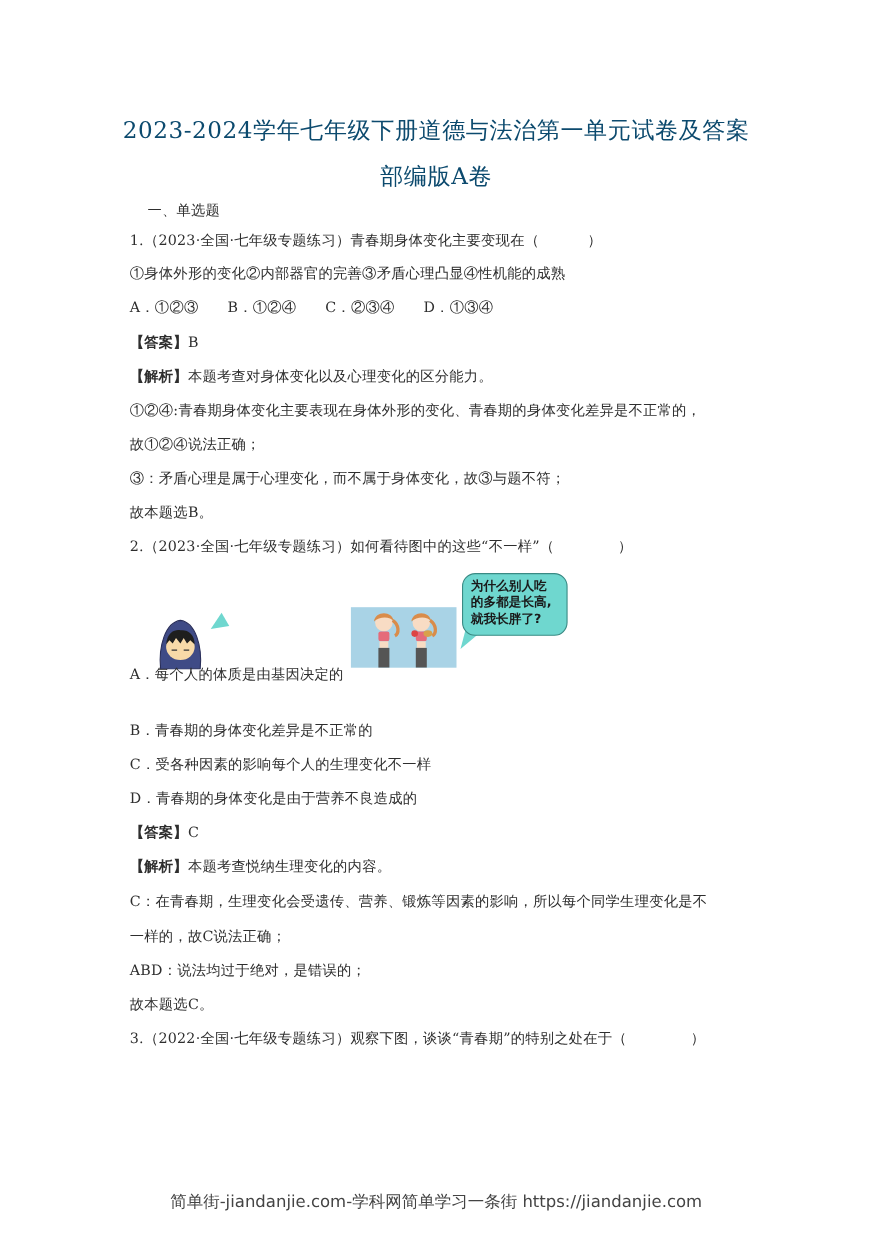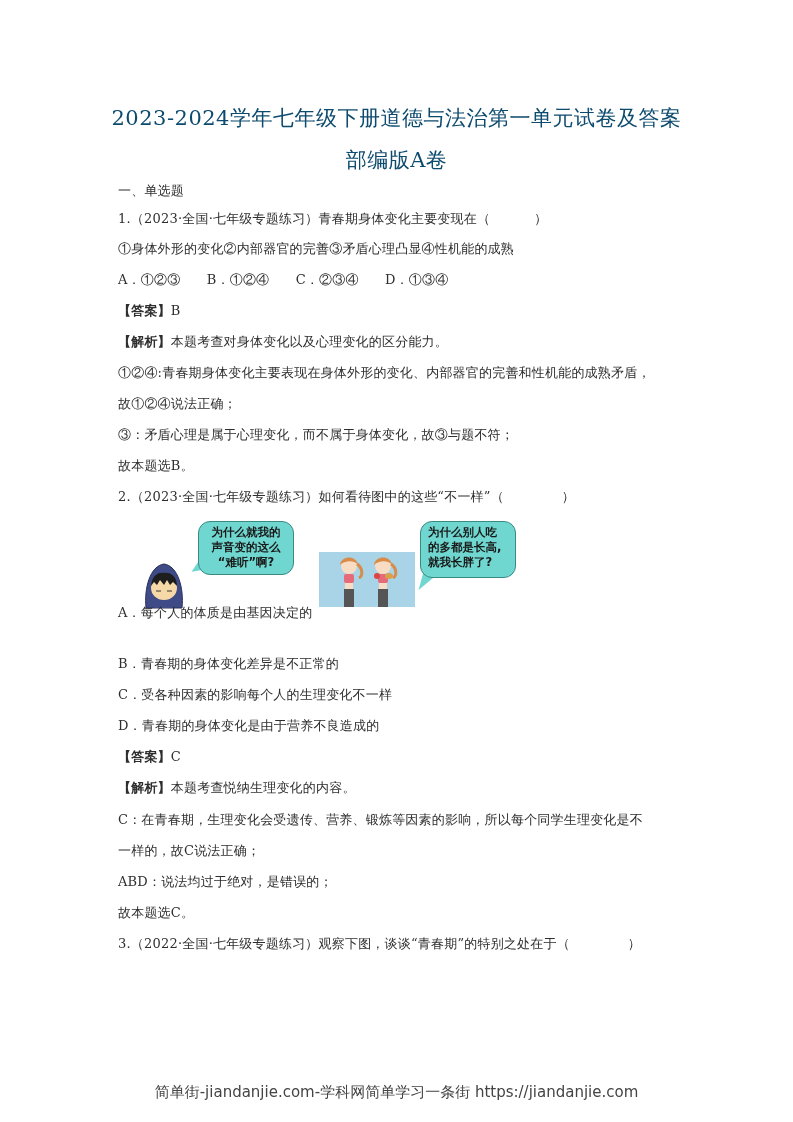--- a/index.html
+++ b/index.html
@@ -55,62 +55,57 @@
     color: #444;
     margin-top: 12px;
   }
 </style>
 </head>
 <body>
 
 <div class="title t1">2023-2024学年七年级下册道德与法治第一单元试卷及答案</div>
 <div class="title t2">部编版A卷</div>
 
-<div class="line" style="top:182px;">一、单选题</div>
+<div class="line" style="top:182px;margin-left:16px;">一、单选题</div>
 
 <div class="line" style="top:210px;">
   <span>1.</span><span>（2023·全国·七年级专题练习）青春期身体变化主要变现在（</span><span class="paren-gap"></span><span>）</span>
 </div>
 <div class="line" style="top:240px;">①身体外形的变化②内部器官的完善③矛盾心理凸显④性机能的成熟</div>
 <div class="line opts" style="top:271px;">
   <span>A．①②③</span>
   <span>B．①②④</span>
   <span>C．②③④</span>
   <span>D．①③④</span>
 </div>
 <div class="line" style="top:302px;">
   <span class="bracket">【答案】</span><span>B</span>
 </div>
 <div class="line" style="top:333px;">
   <span class="bracket">【解析】</span><span>本题考查对身体变化以及心理变化的区分能力。</span>
 </div>
-<div class="line" style="top:364px;">①②④:青春期身体变化主要表现在身体外形的变化、内部器官的完善和性机能的成熟矛盾，</div>
+<div class="line" style="top:364px;">①②④:青春期身体变化主要表现在身体外形的变化、青春期的身体变化差异是不正常的，</div>
 <div class="line" style="top:395px;">故①②④说法正确；</div>
 <div class="line" style="top:426px;">③：矛盾心理是属于心理变化，而不属于身体变化，故③与题不符；</div>
 <div class="line" style="top:457px;">故本题选B。</div>
 
 <div class="line" style="top:488px;">
   <span>2.</span><span>（2023·全国·七年级专题练习）如何看待图中的这些“不一样”（</span><span class="paren-gap-wide"></span><span>）</span>
 </div>
 
 <div class="figure">
   <svg class="boy" viewBox="0 0 48 52">
     <path d="M6 50 C4 30 10 8 24 6 C38 8 44 30 42 50 Z" fill="#3f4b86" stroke="#2a2f5a" stroke-width="1"></path>
     <ellipse cx="24" cy="30" rx="13" ry="12" fill="#f7d9a8"></ellipse>
     <path d="M11 28 C12 16 20 14 24 15 C30 14 37 18 37 28 L33 24 L30 27 L27 22 L24 27 L20 22 L17 27 L14 24 Z" fill="#1e1e1e"></path>
     <path d="M16 33 L21 33 M27 33 L32 33" stroke="#333" stroke-width="1"></path>
     <path d="M14 42 L34 42 L34 50 L14 50 Z" fill="#3f4b86"></path>
   </svg>
 
   <div class="tail1"></div>
-  <div class="bubble b1">
-    <div>为什么就我的</div>
-    <div>声音变的这么</div>
-    <div>“难听”啊?</div>
-  </div>
 
   <div class="girls-panel">
     <svg width="96" height="55" viewBox="0 0 96 55">
       <circle cx="30" cy="14" r="8" fill="#f8dcc4"></circle>
       <path d="M21 13 C22 3 38 3 39 13 C36 8 26 8 21 13 Z" fill="#d98c4a"></path>
       <path d="M38 12 C44 16 44 24 40 26" stroke="#d98c4a" stroke-width="3" fill="none"></path>
       <rect x="25" y="22" width="10" height="9" rx="2" fill="#e56b7a"></rect>
       <rect x="26" y="31" width="8" height="6" fill="#f8dcc4"></rect>
       <rect x="25" y="37" width="10" height="18" fill="#555"></rect>
       <circle cx="64" cy="14" r="8" fill="#f8dcc4"></circle>

